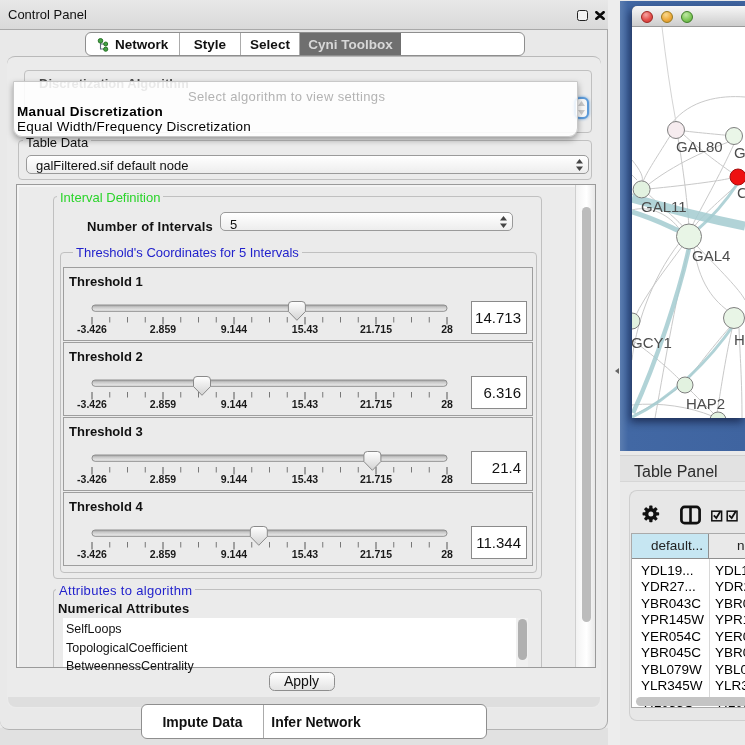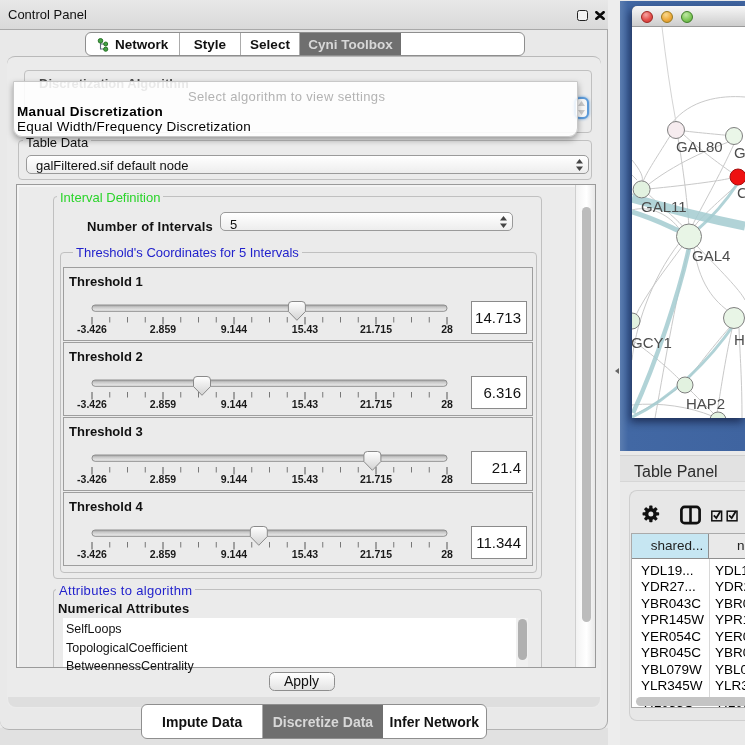--- a/index.html
+++ b/index.html
@@ -217,21 +217,20 @@
   <div class="abs" style="left:39px;top:75.5px;font-size:13px;font-weight:bold;color:#4a4a4a;">Discretization Algorithm</div>
   <div class="abs" id="popup"></div>
   <div class="abs" style="left:188px;top:89px;font-size:13px;font-weight:normal;color:#b3b3b3;letter-spacing:0.35px;">Select algorithm to view settings</div>
   <div class="abs" style="left:17px;top:104px;font-size:13.5px;font-weight:bold;color:#000;letter-spacing:0.35px;">Manual Discretization</div>
   <div class="abs" style="left:17px;top:119px;font-size:13.5px;color:#000;letter-spacing:0.25px;">Equal Width/Frequency Discretization</div>
 
   <div class="abs" id="applybtn">Apply</div>
 
   <div class="abs tabbar" id="bottabs">
     <div class="tab" style="width:122px;">Impute Data</div>
-    <div class="tab sel" style="width:120px;">Discretize Data</div>
     <div class="tab" style="width:104px;border-right:none;">Infer Network</div>
   </div>
 
   <div class="abs" id="divider"></div>
   <div class="abs" style="left:615px;top:368px;width:0;height:0;border-top:3px solid transparent;border-bottom:3px solid transparent;border-right:4px solid #666;"></div>
   <div class="abs" id="bluebg"></div>
   <div class="abs" id="macwin"></div>
 
   <svg class="abs" style="left:632px;top:27px;" width="113" height="391" viewBox="632 27 113 391">
     <rect x="632" y="27" width="113" height="391" fill="#ffffff"></rect>
@@ -323,21 +322,21 @@
     <line x1="50.5" y1="3.9" x2="50.5" y2="20.1" stroke="#111" stroke-width="2.6"></line>
     <g stroke="#111" fill="none" stroke-width="1.5">
       <rect x="71.8" y="8.2" width="9.8" height="9.6"></rect>
       <rect x="87.2" y="8.2" width="9.8" height="9.6"></rect>
       <path d="M73.8,12.4 L76.3,15 L80.6,8" stroke-width="1.8"></path>
       <path d="M89.2,12.4 L91.7,15 L96,8" stroke-width="1.8"></path>
     </g>
   </svg>
 
   <div class="abs" id="tablewrap">
-    <div style="position:absolute;left:0;top:0;width:77px;height:25px;background:#c6e6f2;border-right:1px solid #8f8f8f;border-bottom:1px solid #8f8f8f;box-sizing:border-box;font-size:13.5px;color:#222;text-align:center;line-height:24px;padding-left:14px;">shared...</div>
+    <div style="position:absolute;left:0;top:0;width:77px;height:25px;background:#c6e6f2;border-right:1px solid #8f8f8f;border-bottom:1px solid #8f8f8f;box-sizing:border-box;font-size:13.5px;color:#222;text-align:center;line-height:24px;padding-left:14px;">default...</div>
     <div style="position:absolute;left:77px;top:0;width:130px;height:25px;background:#e9e9e9;border-bottom:1px solid #8f8f8f;box-sizing:border-box;font-size:13.5px;color:#222;padding-left:28px;line-height:24px;">name</div>
     <div style="position:absolute;left:76.5px;top:25px;width:1px;height:140px;background:#d8d8d8;"></div>
     <div class="trow" style="top:29.00px;left:9px;">YDL19...</div>
       <div class="trow" style="top:29.00px;left:83px;">YDL194W</div>
     <div class="trow" style="top:45.45px;left:9px;">YDR27...</div>
       <div class="trow" style="top:45.45px;left:83px;">YDR277C</div>
     <div class="trow" style="top:61.90px;left:9px;">YBR043C</div>
       <div class="trow" style="top:61.90px;left:83px;">YBR043C</div>
     <div class="trow" style="top:78.35px;left:9px;">YPR145W</div>
       <div class="trow" style="top:78.35px;left:83px;">YPR145W</div>

